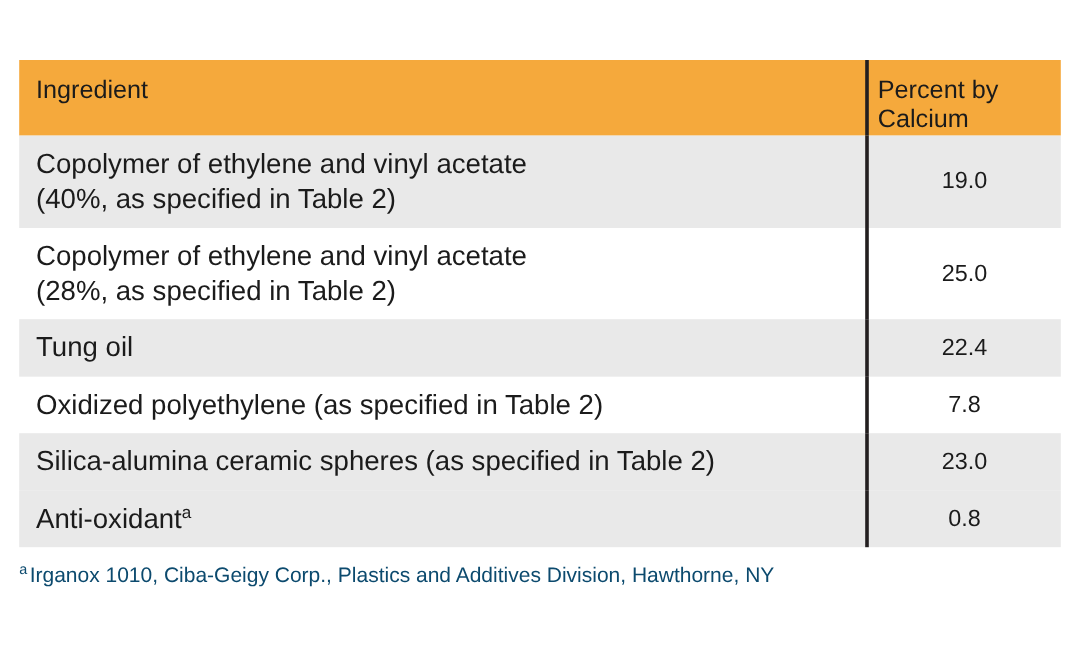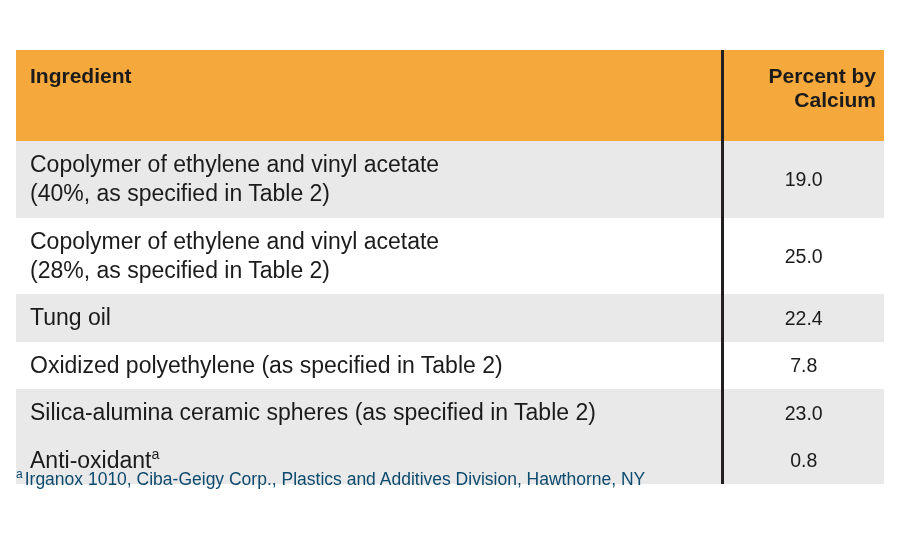--- a/index.html
+++ b/index.html
@@ -31,30 +31,30 @@
     width: 868px;
     table-layout: fixed;
   }
 
   table.data-table col.col-ingredient { width: 706px; }
   table.data-table col.col-percent { width: 162px; }
 
   thead th {
     background: #F5A93C;
     color: #1b1b1b;
-    font-weight: bold;
+    font-weight: normal;
     font-size: 21px;
     text-align: left;
-    padding: 14px 12px 28px 14px;
+    padding: 14px 12px 0 14px;
     vertical-align: top;
     line-height: 1.16;
   }
 
   thead th.percent-head {
-    text-align: right;
+    text-align: left;
     padding-left: 8px;
     padding-right: 8px;
     border-left: 3px solid #231f20;
   }
 
   tbody td {
     font-size: 23px;
     color: #1b1b1b;
     padding: 9px 12px 9px 14px;
     vertical-align: middle;

